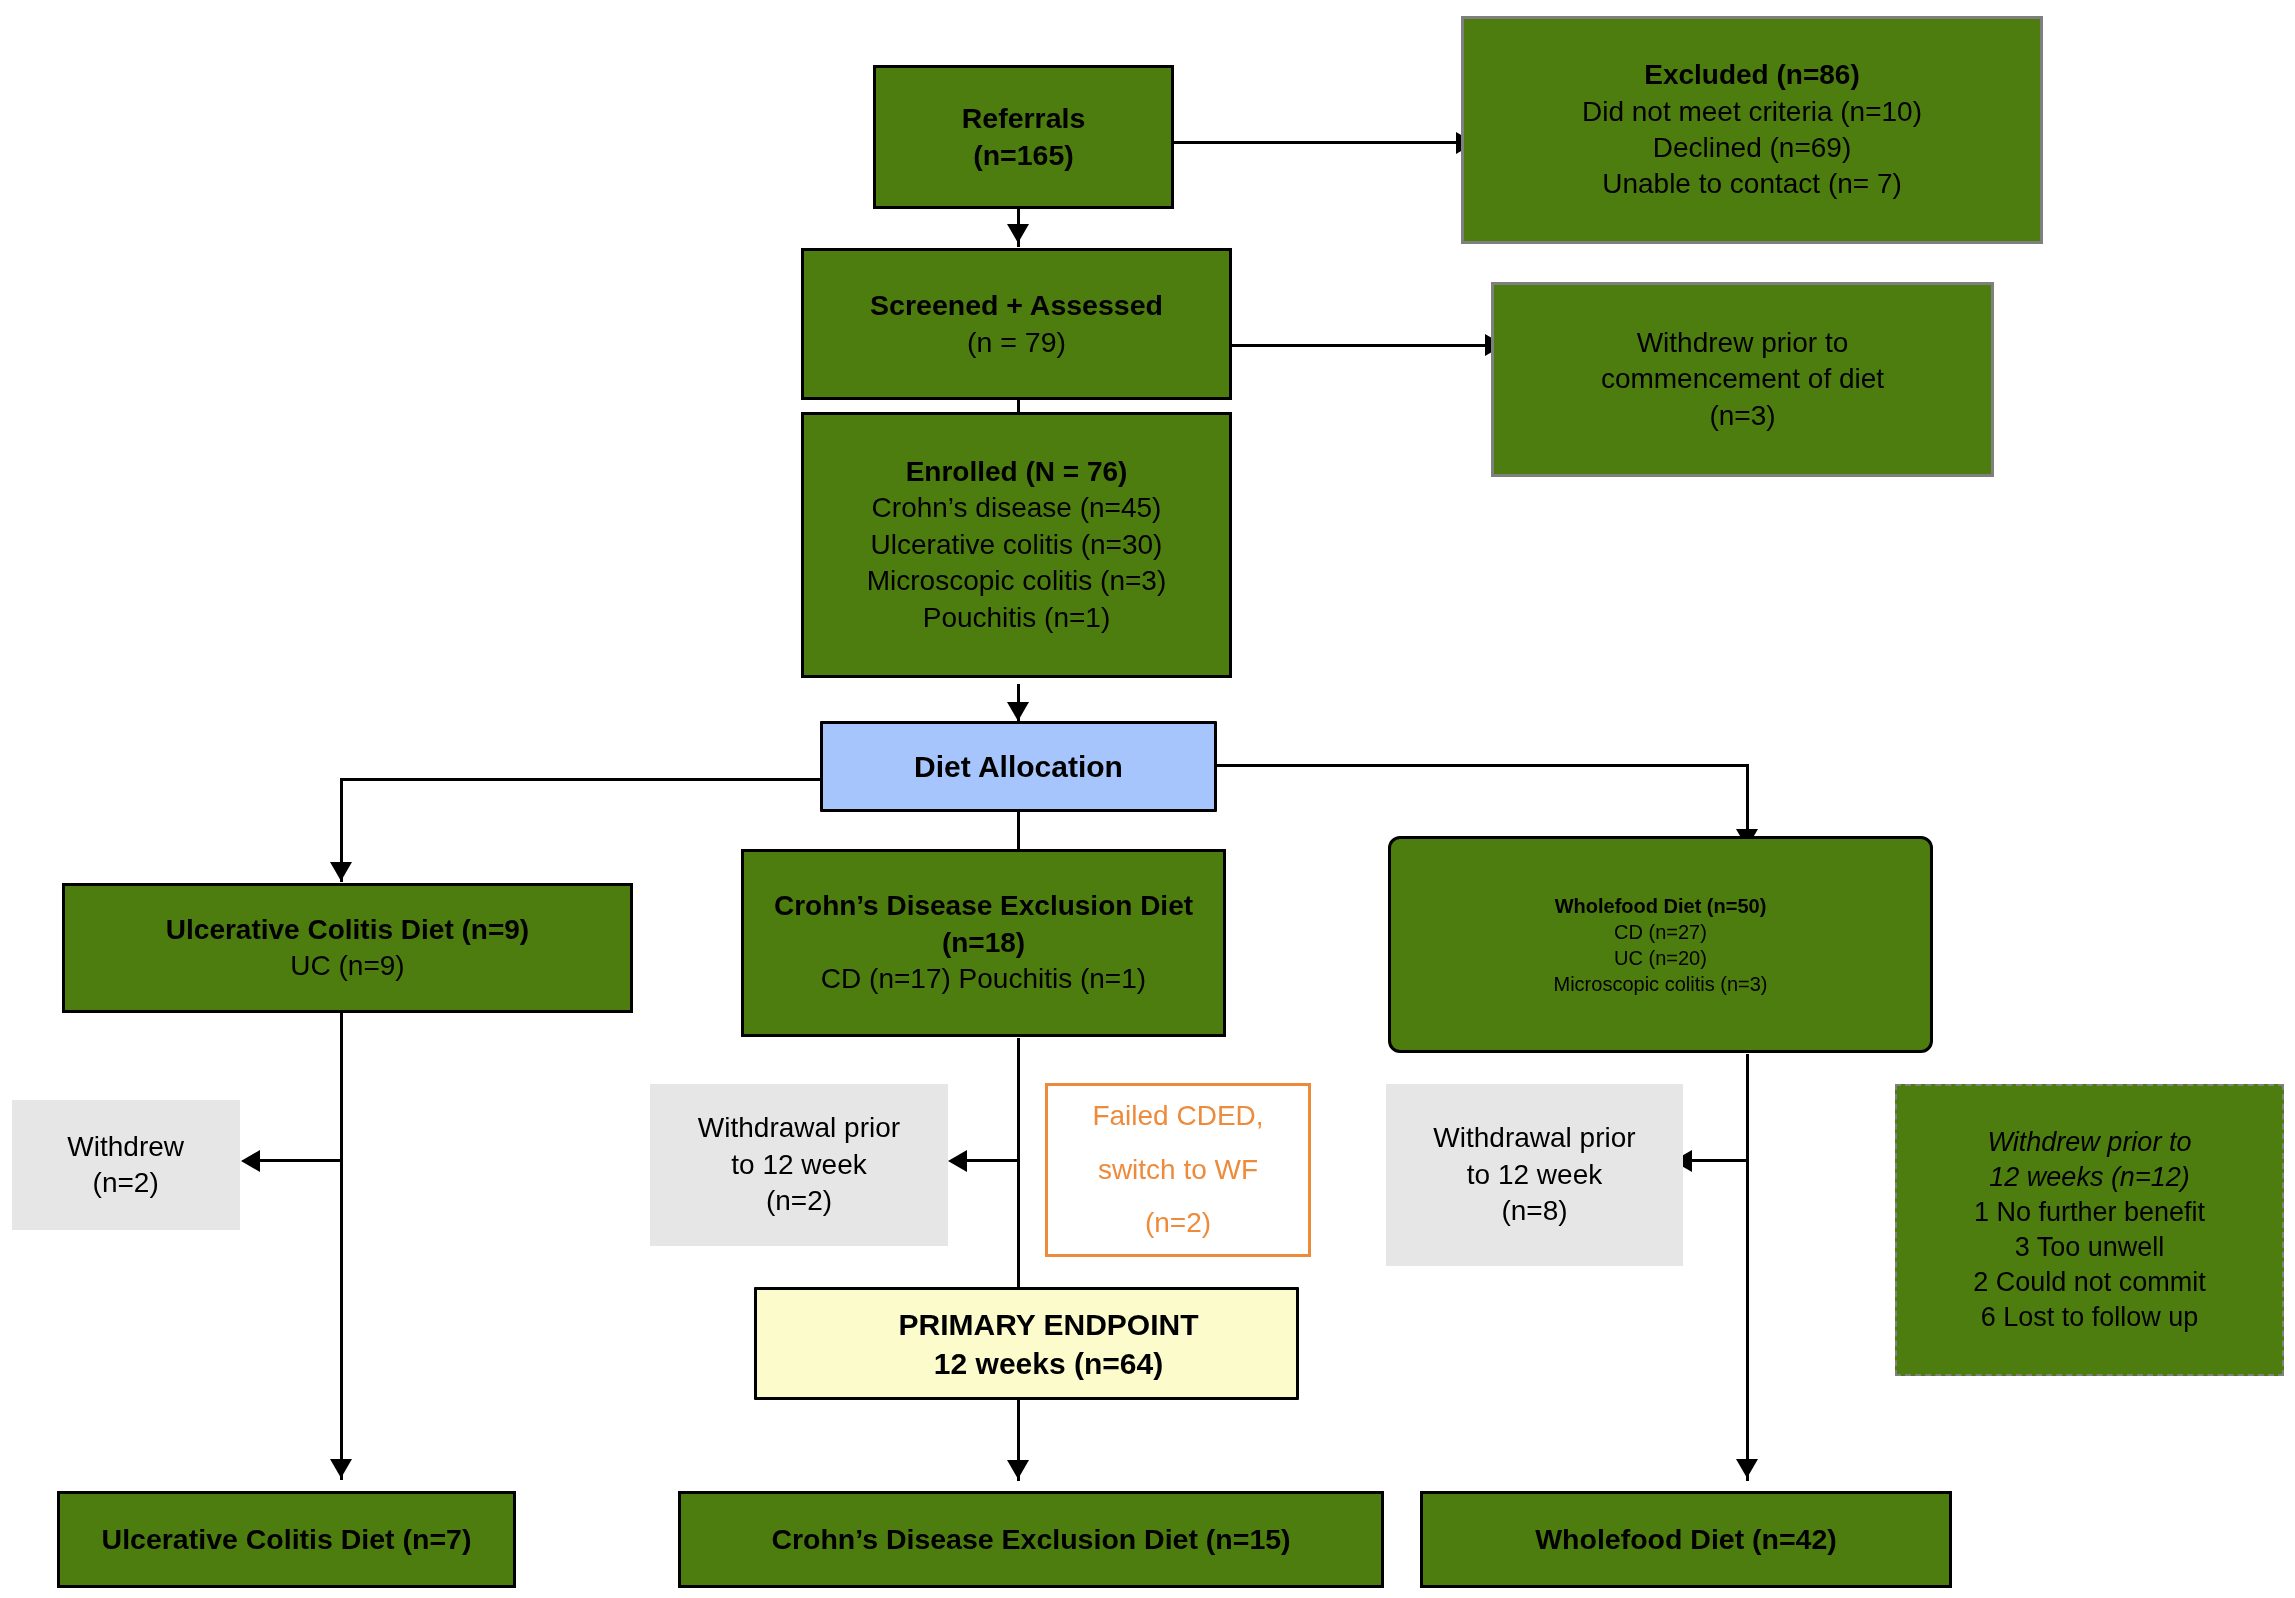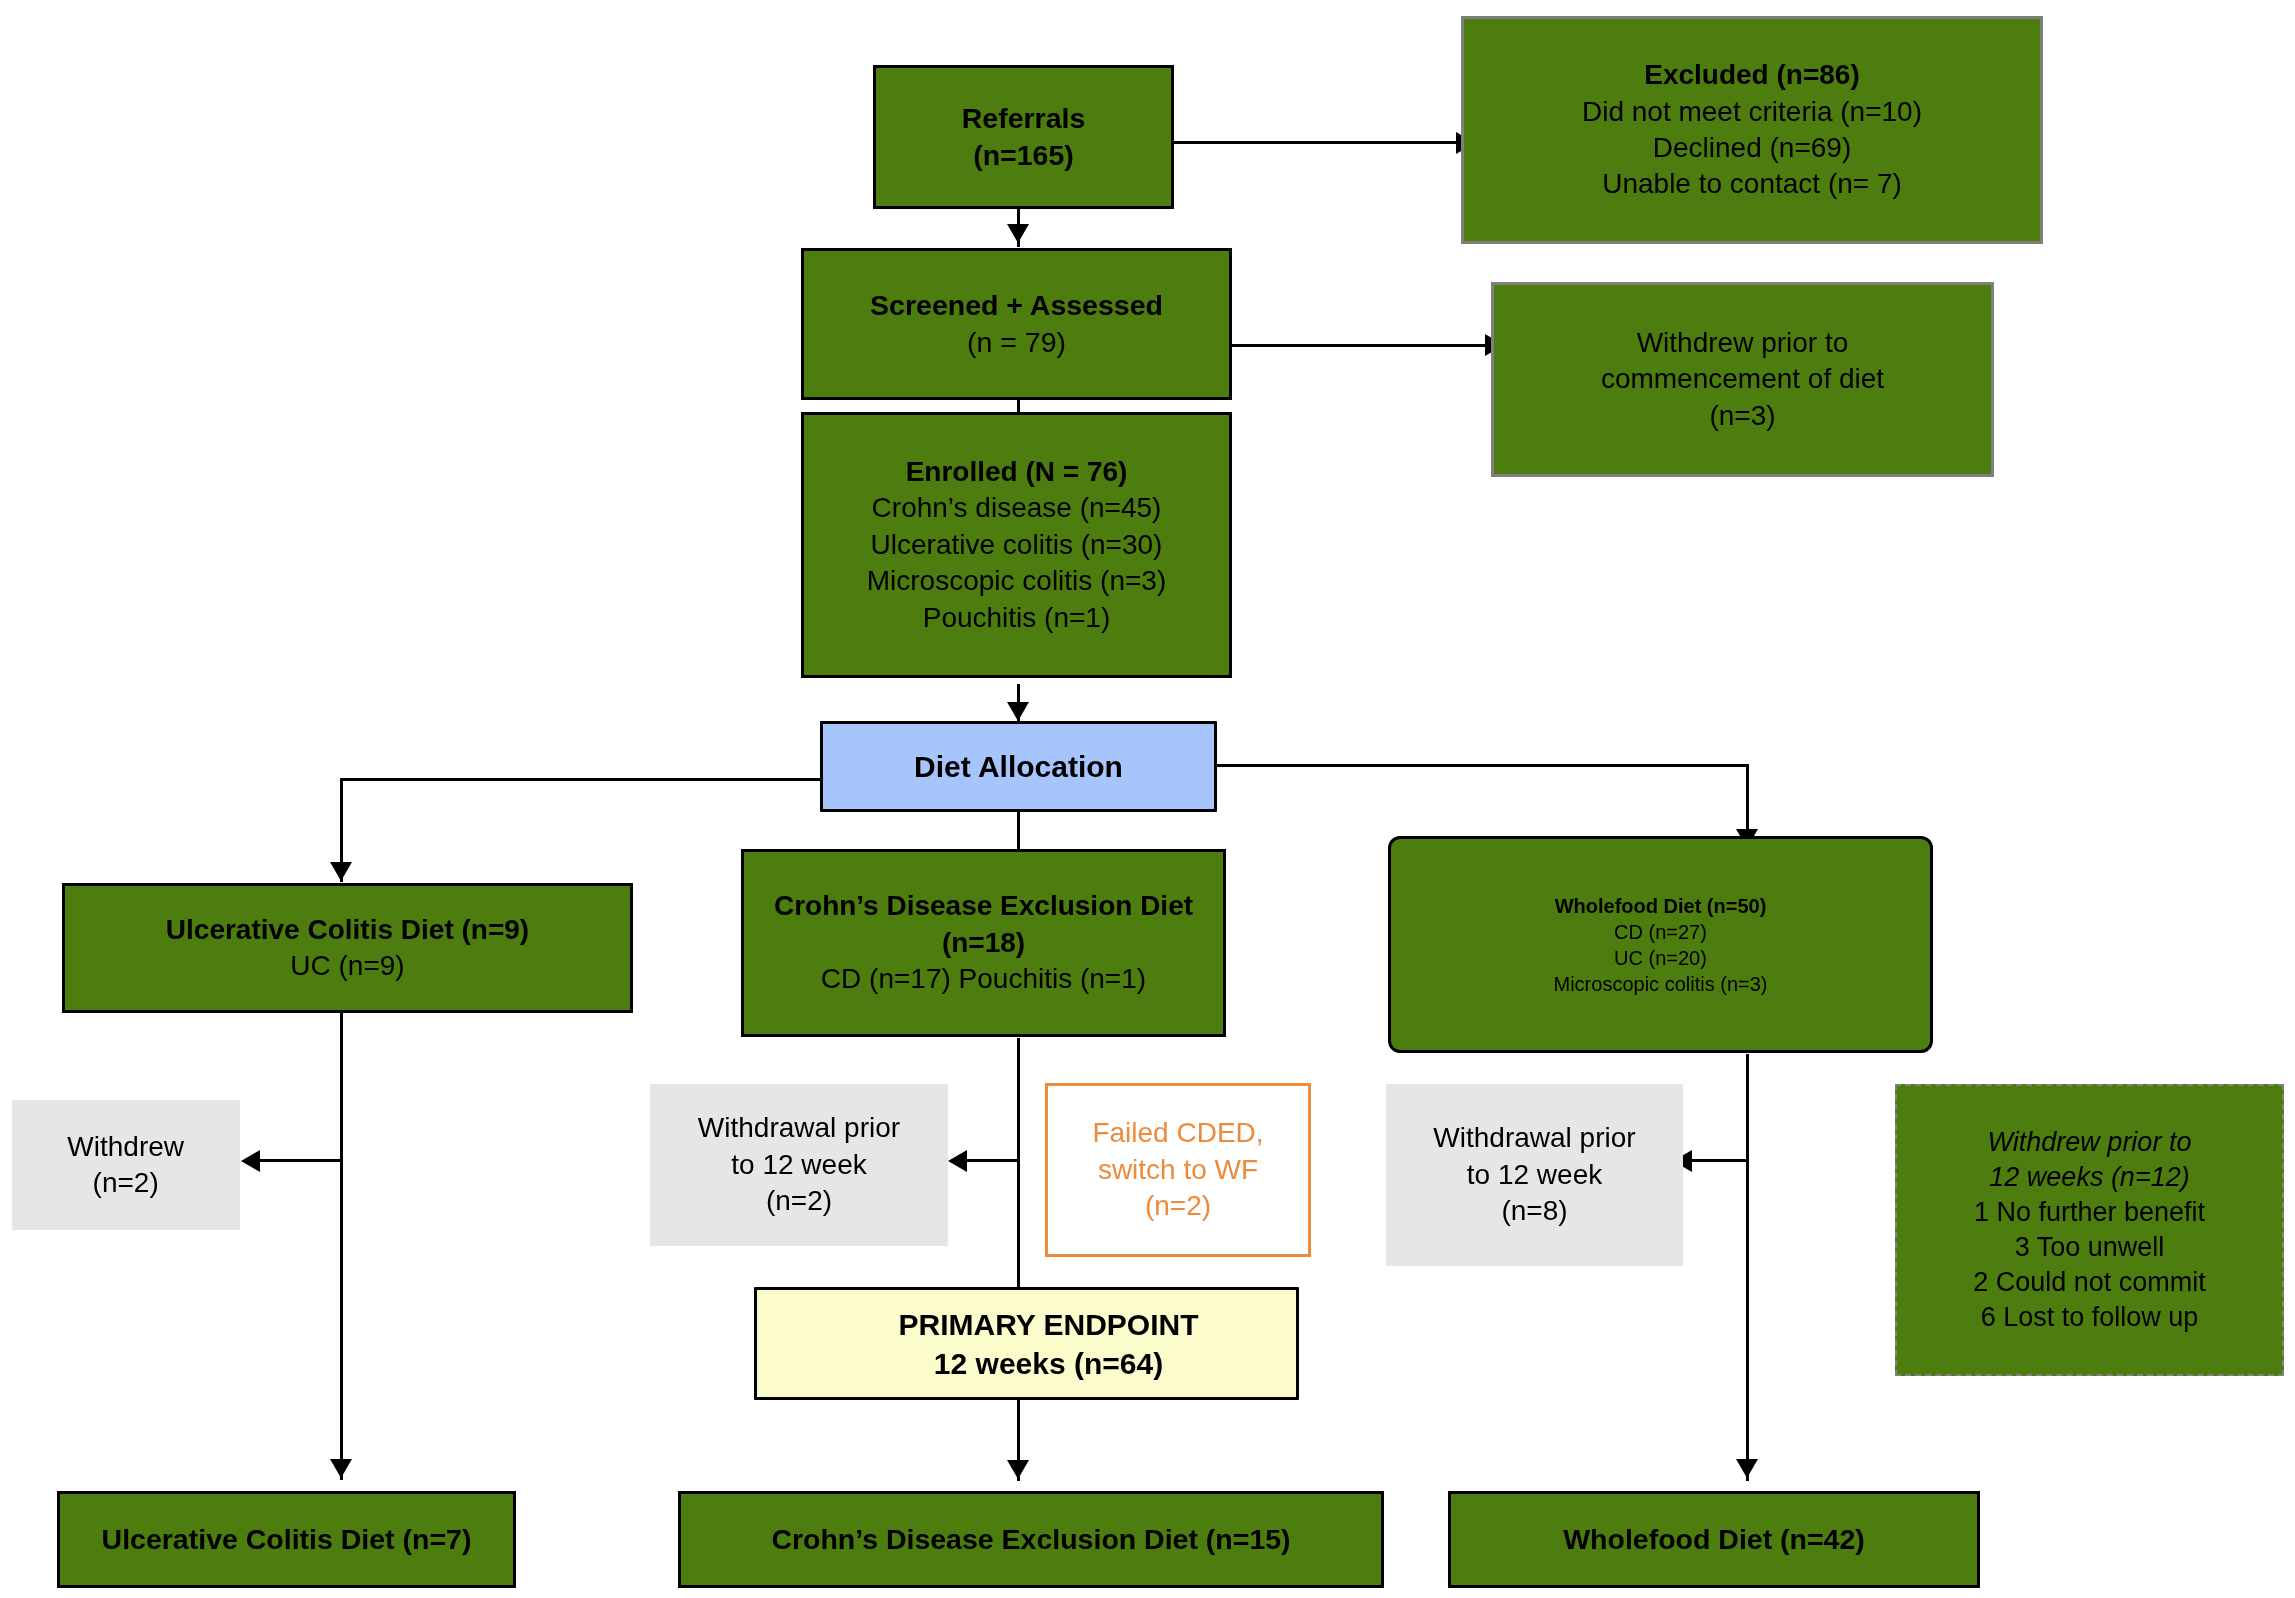--- a/index.html
+++ b/index.html
@@ -36,21 +36,21 @@
   .gray-border { border: 3.2px solid #7f7f7f; }
   .dashed { border: 2.6px dashed #808080; }
   .shade  { background: #e6e6e6; border: none; }
   .rounded {
     border-radius: 1px;
     border: 3.2px solid #000000;
   }
   .blue   { background: #a6c5fc; }
   .yellow { background: #fbfbcc; }
   .orange-box { border: 3.9px solid #ed8b3a; background:#ffffff; }
-  .orange-text { color: #ed8b3a; }
+  .orange-text { color: #ed8b3a; gap: 17px; }
   .italic { font-style: italic; }
 
   
   .vline, .hline {
     position: absolute;
     background: #000000;
   }
   .vline { width: 2.6px; }
   .hline { height: 2.6px; }
   .arrow-down, .arrow-up, .arrow-right, .arrow-left {
@@ -215,18 +215,18 @@
   </div>
 
   <div class="box solid" style="left:57px; top:1491px; width:459px; height:97px; font-size:28.5px;">
     <span class="ln b">Ulcerative Colitis Diet (n=7)</span>
   </div>
 
   <div class="box solid" style="left:678px; top:1491px; width:706px; height:97px; font-size:28.5px;">
     <span class="ln b">Crohn’s Disease Exclusion Diet (n=15)</span>
   </div>
 
-  <div class="box solid" style="left:1420px; top:1491px; width:532px; height:97px; font-size:28.5px;margin-left:28px;">
+  <div class="box solid" style="left:1420px; top:1491px; width:532px; height:97px; font-size:28.5px;">
     <span class="ln b">Wholefood Diet (n=42)</span>
   </div>
 
 </div>
 
 
 </body></html>

